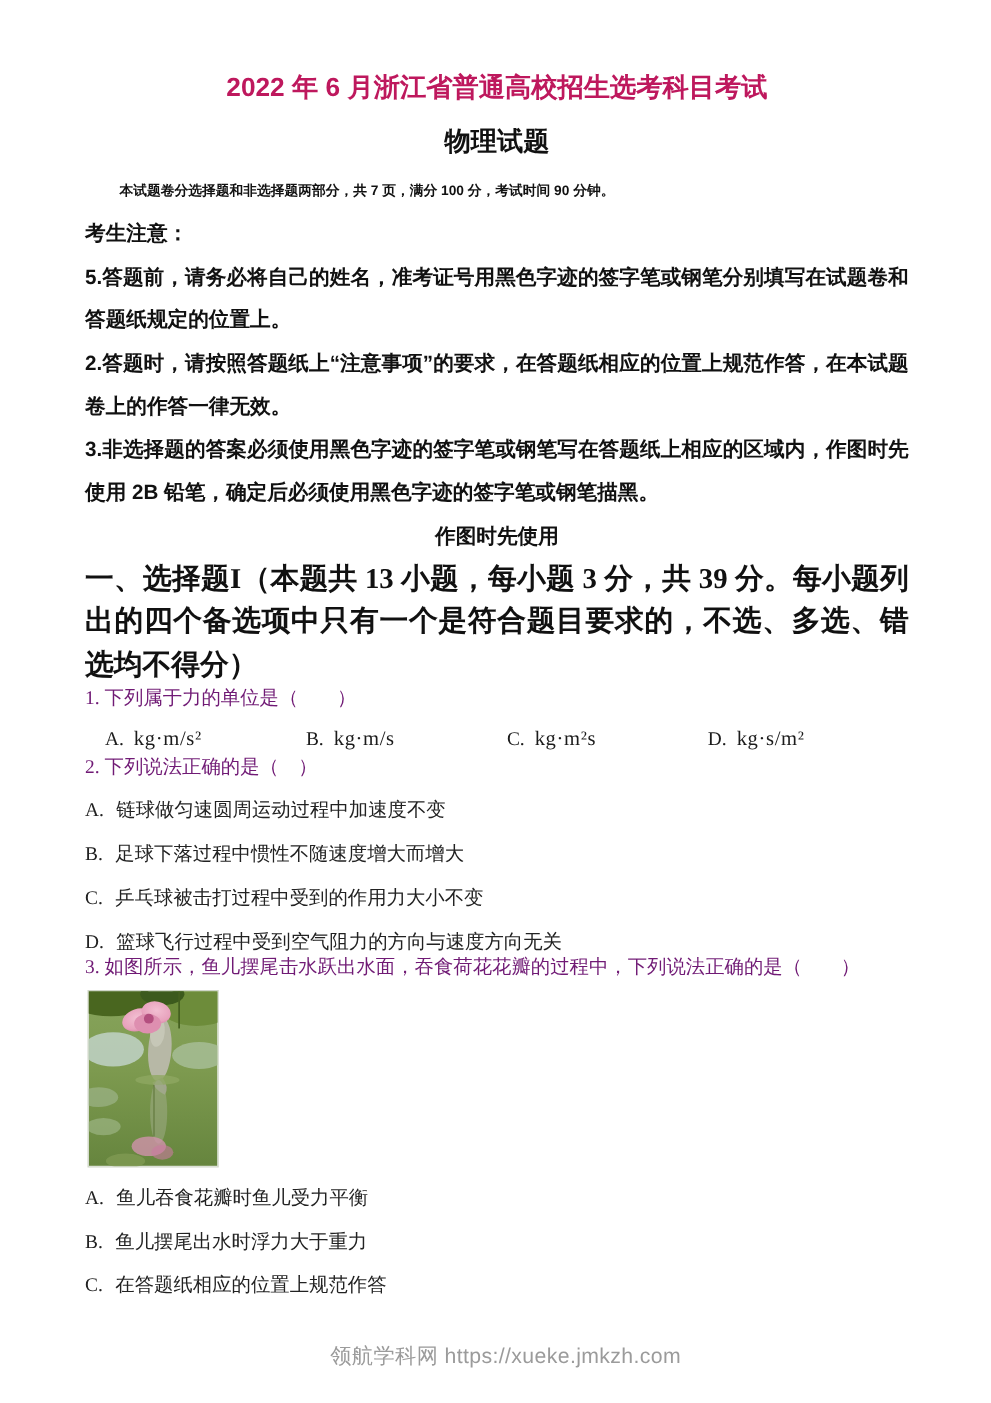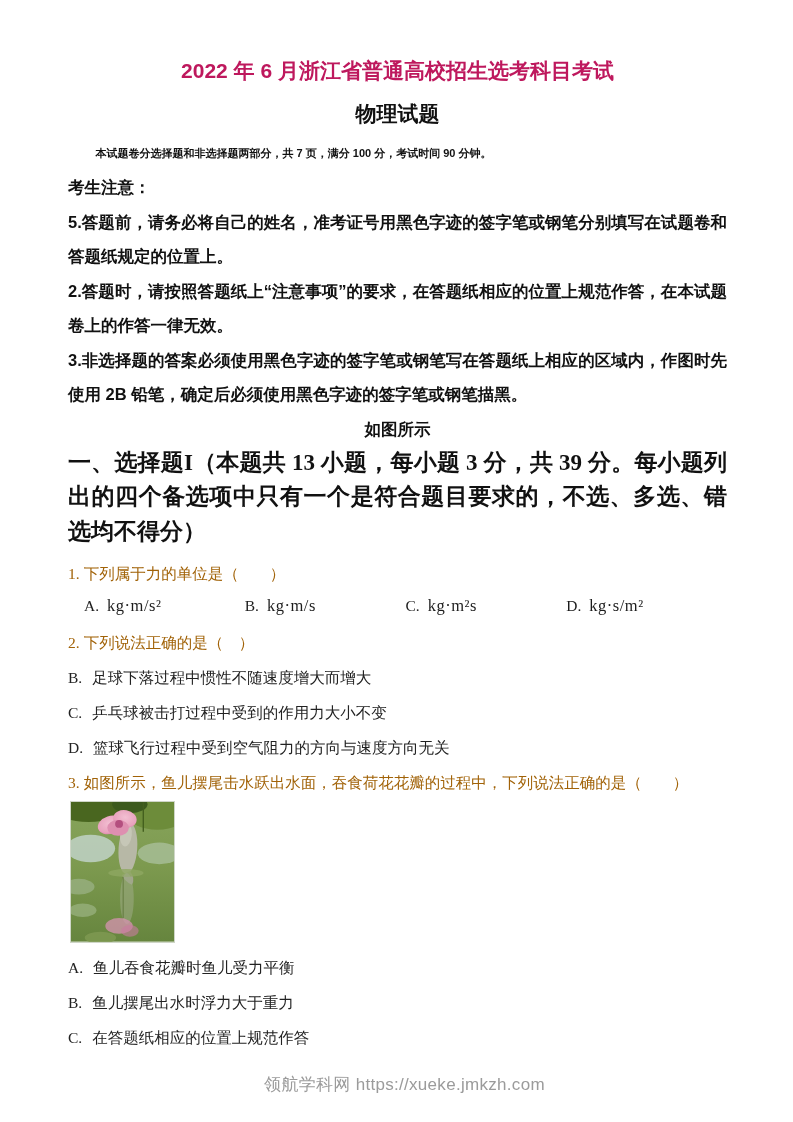--- a/index.html
+++ b/index.html
@@ -64,22 +64,21 @@
     font-weight: bold;
     font-size: 23px;
     line-height: 34.5px;
     text-align: justify;
     color: #111;
   }
   sup { font-size: 0.62em; vertical-align: super; line-height: 0; }
   .q-text {
     font-size: 15.5px;
     line-height: 20px;
-    margin-top: 15px;
-    color: #a16207;
+    color: #701a75;
   }
   .q-num { margin-right: 4px; }
   .options-row {
     display: flex;
     margin-top: 10px;
     font-size: 15.5px;
     line-height: 24px;
     margin-left: 16px;
   }
   .options-row .opt { width: 25%; }
@@ -121,35 +120,36 @@
   <div class="doc-title">2022 年 6 月浙江省普通高校招生选考科目考试</div>
   <div class="doc-subtitle">物理试题</div>
 
   <p class="intro">本试题卷分选择题和非选择题两部分，共 7 页，满分 100 分，考试时间 90 分钟。</p>
 
   <p class="notice-heading">考生注意：</p>
   <p class="notice">5.答题前，请务必将自己的姓名，准考证号用黑色字迹的签字笔或钢笔分别填写在试题卷和答题纸规定的位置上。</p>
   <p class="notice">2.答题时，请按照答题纸上“注意事项”的要求，在答题纸相应的位置上规范作答，在本试题卷上的作答一律无效。</p>
   <p class="notice">3.非选择题的答案必须使用黑色字迹的签字笔或钢笔写在答题纸上相应的区域内，作图时先使用 2B 铅笔，确定后必须使用黑色字迹的签字笔或钢笔描黑。</p>
 
-  <p class="section-heading">如图所示</p>
+  <p class="section-heading">作图时先使用</p>
   <p class="part-heading">一、选择题I（本题共 13 小题，每小题 3 分，共 39 分。每小题列出的四个备选项中只有一个是符合题目要求的，不选、多选、错选均不得分）</p>
 
   <div>
     <p class="q-text"><span class="q-num">1.</span><span>下列属于力的单位是（　　）</span></p>
     <div class="options-row">
       <span class="opt"><span class="opt-label">A.</span><span class="formula">kg·m/s²</span></span>
       <span class="opt"><span class="opt-label">B.</span><span class="formula">kg·m/s</span></span>
       <span class="opt"><span class="opt-label">C.</span><span class="formula">kg·m²s</span></span>
       <span class="opt"><span class="opt-label">D.</span><span class="formula">kg·s/m²</span></span>
     </div>
   </div>
 
   <div>
     <p class="q-text"><span class="q-num">2.</span><span>下列说法正确的是（　）</span></p>
+    <p class="option-line"><span class="opt-label">A.</span><span>链球做匀速圆周运动过程中加速度不变</span></p>
     <p class="option-line"><span class="opt-label">B.</span><span>足球下落过程中惯性不随速度增大而增大</span></p>
     <p class="option-line"><span class="opt-label">C.</span><span>乒乓球被击打过程中受到的作用力大小不变</span></p>
     <p class="option-line"><span class="opt-label">D.</span><span>篮球飞行过程中受到空气阻力的方向与速度方向无关</span></p>
   </div>
 
   <div>
     <p class="q-text"><span class="q-num">3.</span><span>如图所示，鱼儿摆尾击水跃出水面，吞食荷花花瓣的过程中，下列说法正确的是（　　）</span></p>
 
     <svg class="q-photo" viewBox="0 0 105 142" xmlns="http://www.w3.org/2000/svg">
       <defs>

